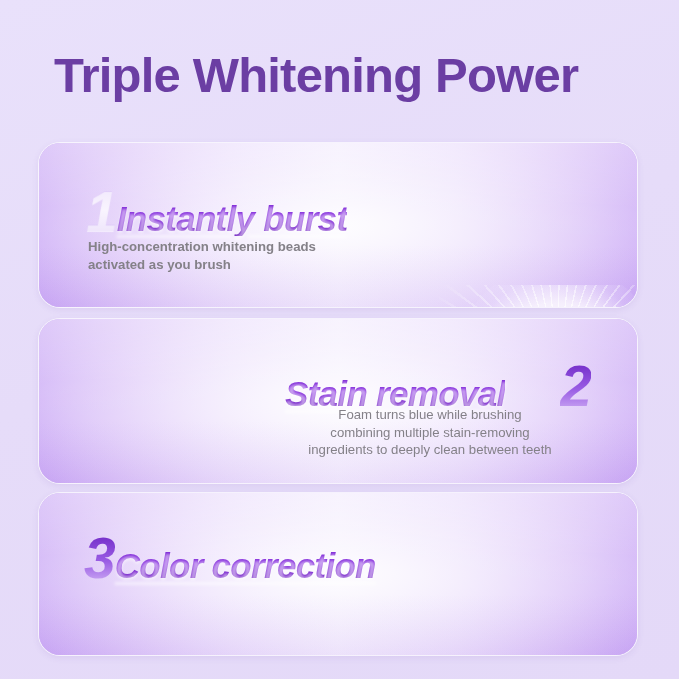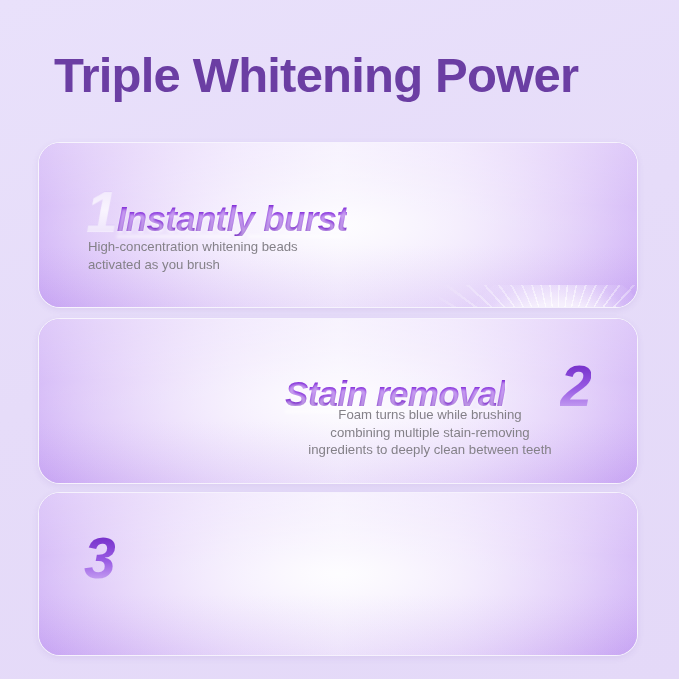--- a/index.html
+++ b/index.html
@@ -110,21 +110,21 @@
   }
   .body-txt {
     font-size: 13.2px;
     line-height: 17.5px;
     color: #848188;
     white-space: pre-line;
   }
 
   
   #c1-head { left: 86px; top: 183px; }
-  #c1-body { left: 88px; top: 238px; }
+  #c1-body { left: 88px; top: 238px; font-weight: bold; }
 
   
   #c2-head { left: 285px; top: 358px; width: 306px; justify-content: space-between; }
   #c2-body { left: 270px; top: 406px; width: 320px; text-align: center; }
 
   
   #c3-head { left: 84px; top: 530px; }
   #c3-body { left: 87px; top: 585px; }
 
   
@@ -203,15 +203,16 @@
 ingredients to deeply clean between teeth</div>
 
   <div class="card" id="card-3">
     <div class="card-bg"></div>
 
     <div class="card-sheen"></div>
   </div>
 
   <div class="txt headline" id="c3-head">
     <span class="num num-dark">3</span>
+    <span class="word">Color correction</span>
   </div>
 
 </div>
 
 </body></html>

